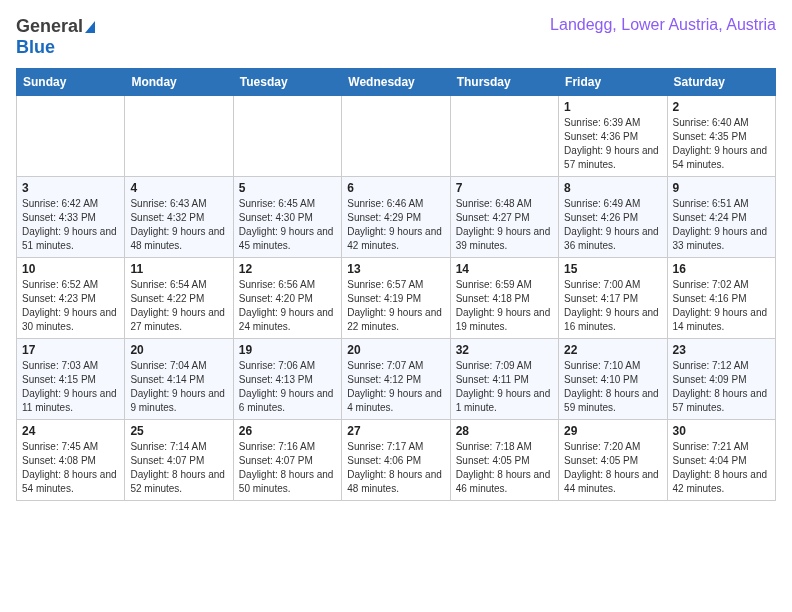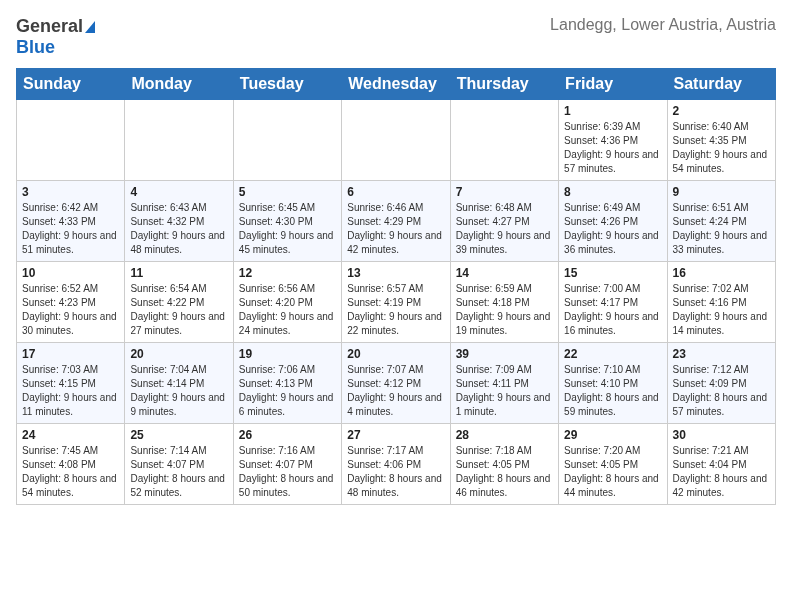--- a/index.html
+++ b/index.html
@@ -47,33 +47,33 @@
     .title-block {
       text-align: right;
     }
     .month-title {
       font-size: 36px;
       font-weight: normal;
       color: #222;
     }
     .location-title {
       font-size: 16px;
-      color: #737373;
+      color: #8b5cf6;
     }
     .calendar {
       width: 100%;
       border-collapse: collapse;
       font-size: 11px;
     }
     .calendar th {
       background-color: #2c72b8;
       color: #fff;
       text-align: left;
       padding: 6px 6px;
-      font-size: 16px;
+      font-size: 12px;
       border: 1px solid #2c72b8;
     }
     .calendar td {
       border: 1px solid #ccc;
       vertical-align: top;
       padding: 4px 5px;
       width: calc(100% / 7);
       min-height: 80px;
       background: #fff;
     }
@@ -256,21 +256,21 @@
 Sunset: 4:13 PM
 Daylight: 9 hours and 6 minutes.</div>
         </td>
         <td>
           <span class="day-number">20</span>
           <div class="day-info" style="white-space: pre-line;">Sunrise: 7:07 AM
 Sunset: 4:12 PM
 Daylight: 9 hours and 4 minutes.</div>
         </td>
         <td>
-          <span class="day-number">39</span>
+          <span class="day-number">32</span>
           <div class="day-info" style="white-space: pre-line;">Sunrise: 7:09 AM
 Sunset: 4:11 PM
 Daylight: 9 hours and 1 minute.</div>
         </td>
         <td>
           <span class="day-number">22</span>
           <div class="day-info" style="white-space: pre-line;">Sunrise: 7:10 AM
 Sunset: 4:10 PM
 Daylight: 8 hours and 59 minutes.</div>
         </td>

